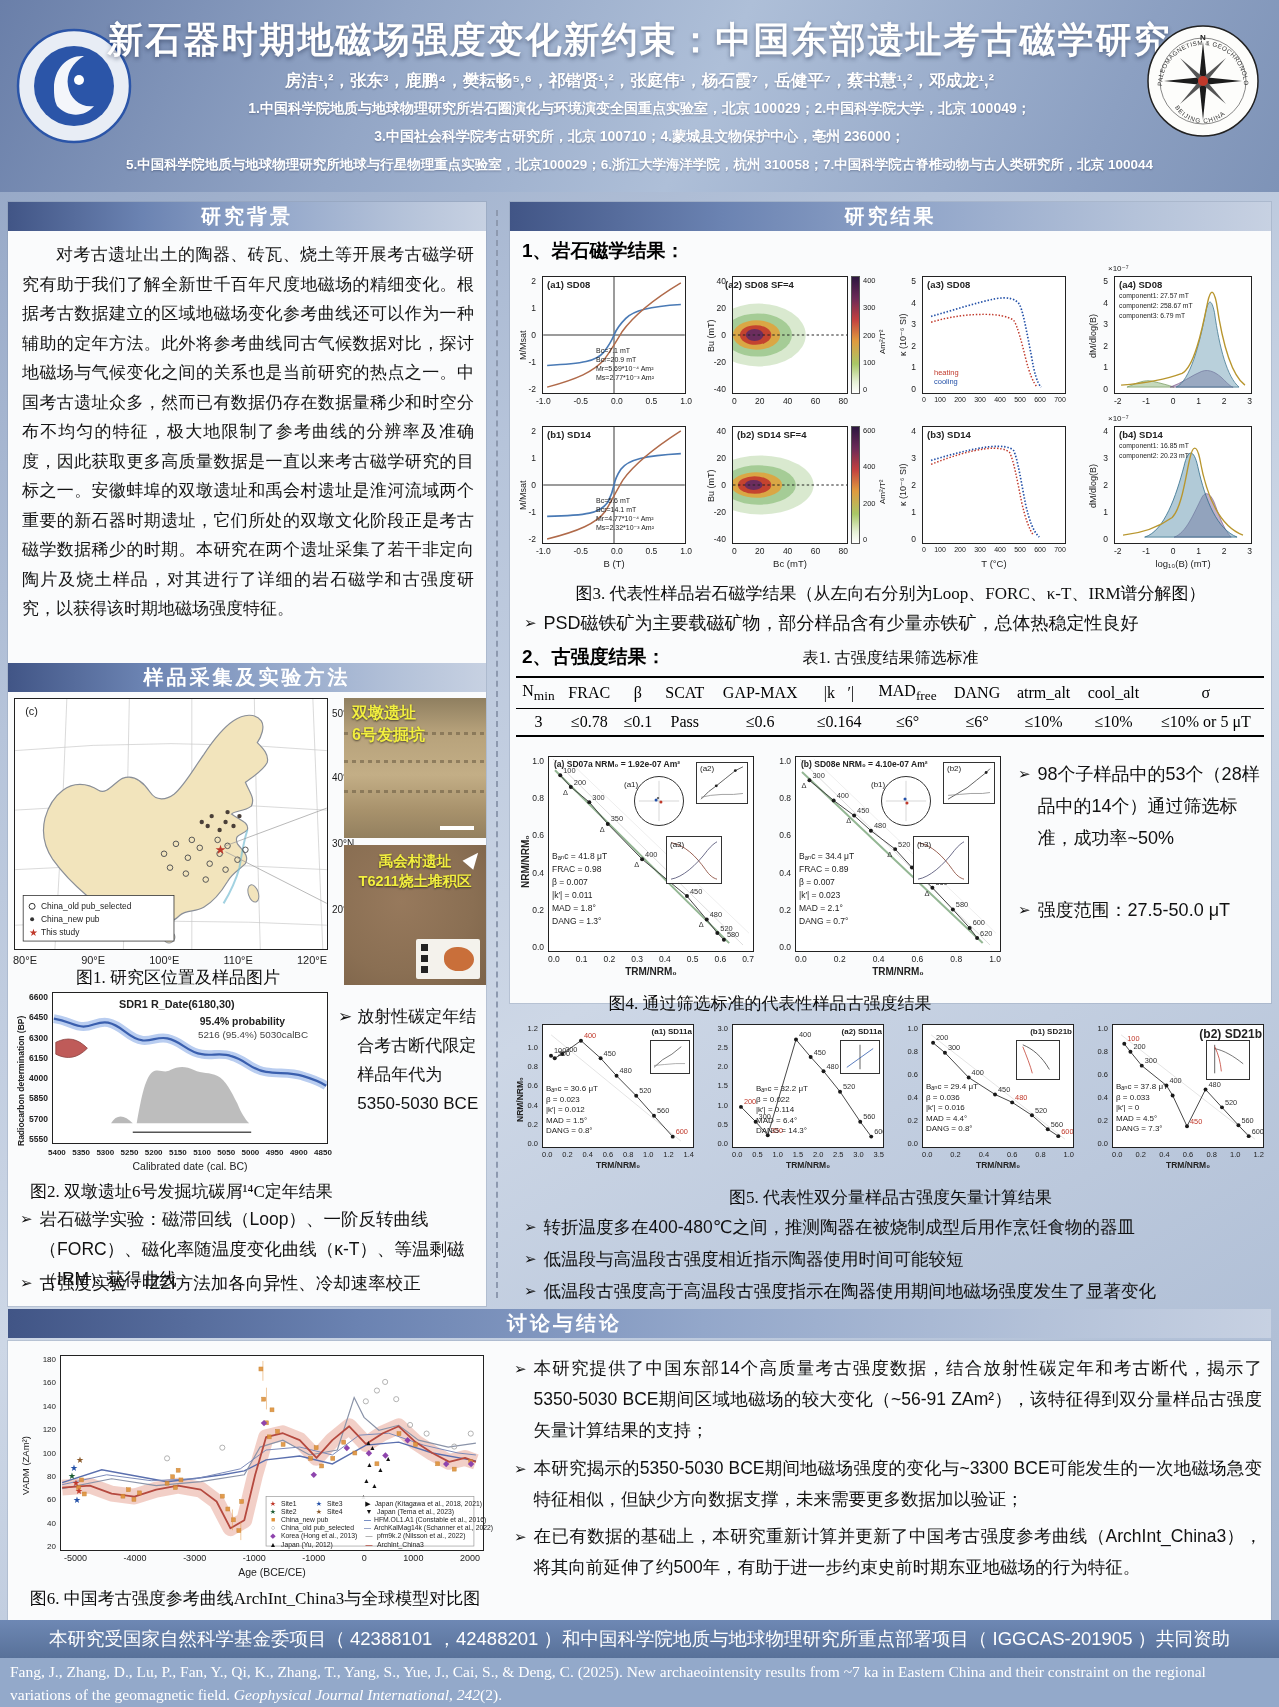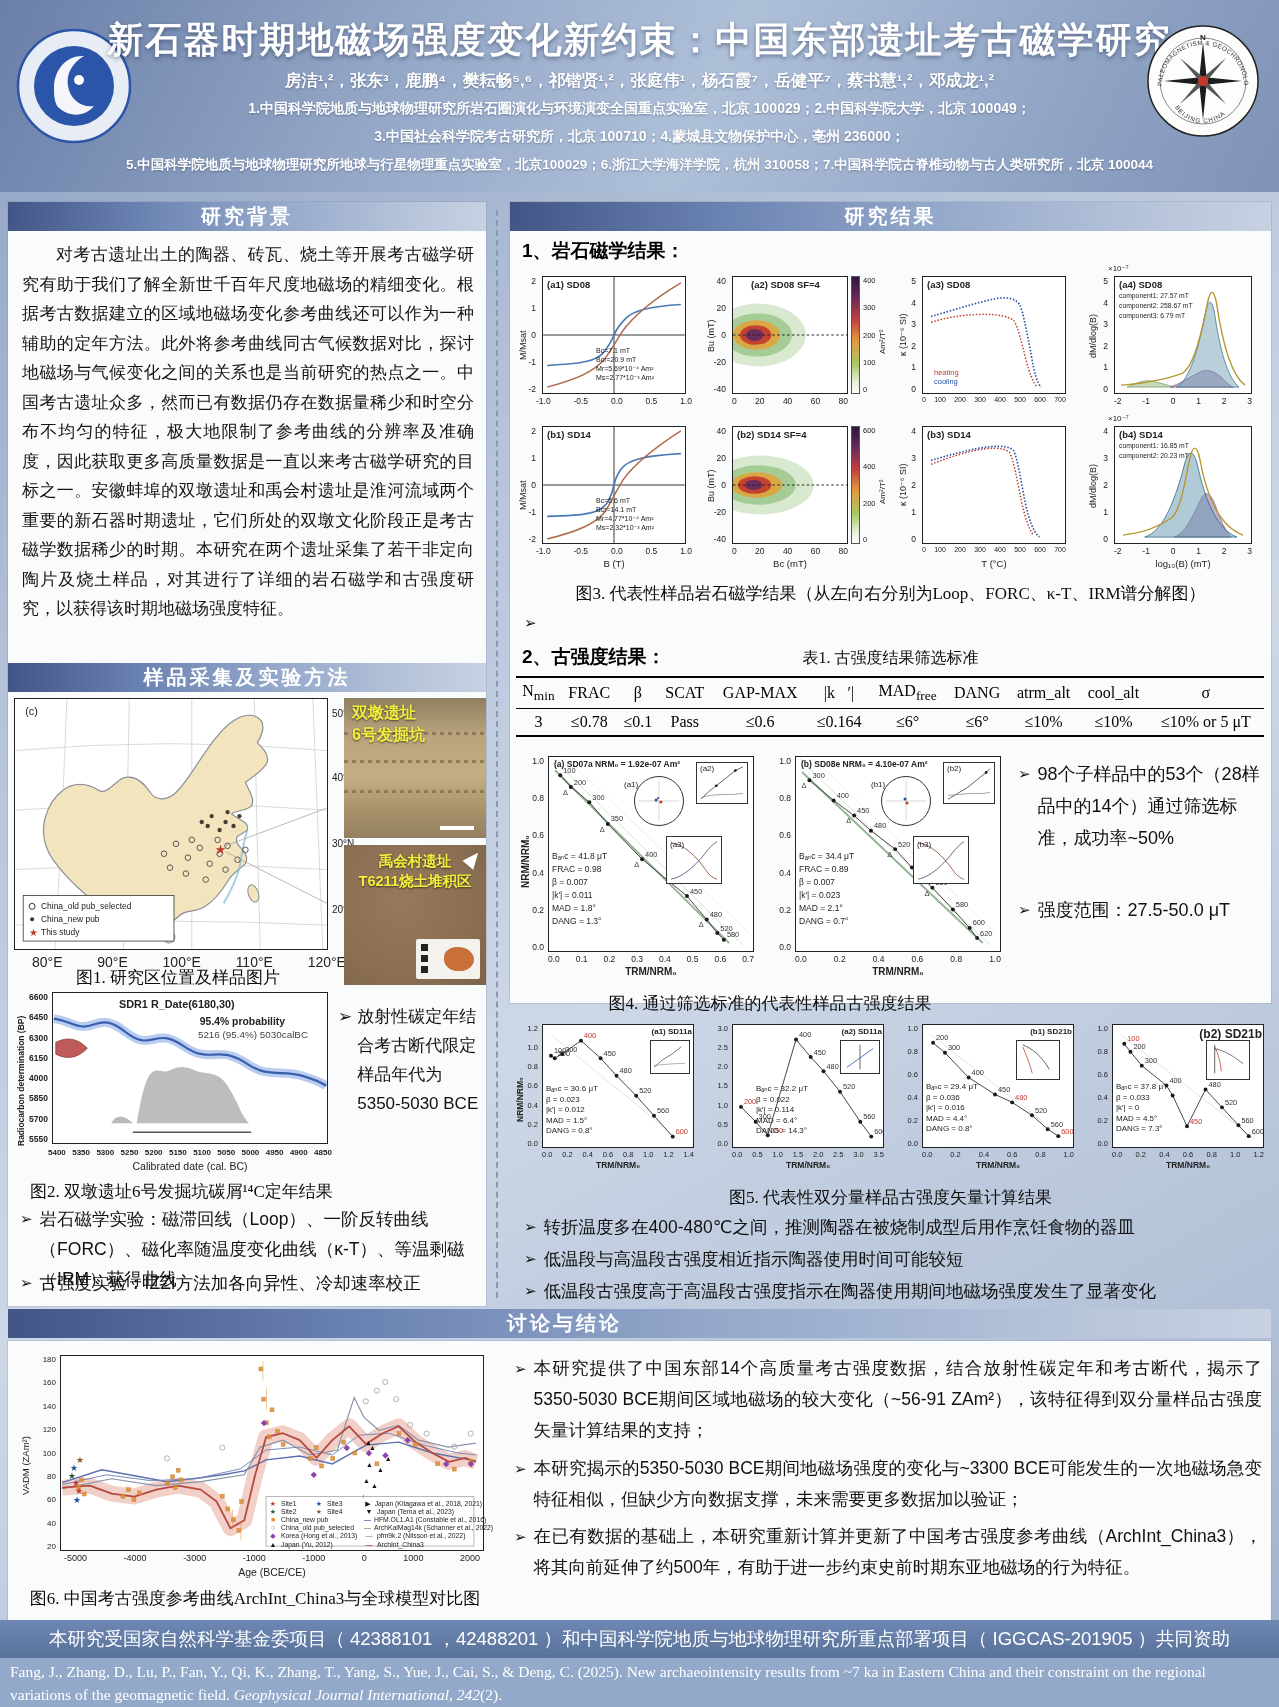--- a/index.html
+++ b/index.html
@@ -140,21 +140,21 @@
       <text x="26" y="212" font-size="8.5" fill="#222">China_old pub_selected</text>
       <text x="26" y="225" font-size="8.5" fill="#222">China_new pub</text>
       <text x="26" y="238" font-size="8.5" fill="#222">This study</text>
       <text x="10" y="16" font-size="11" fill="#222">(c)</text>
     </svg>
   </div>
   <span class="abs" style="left:324px;top:506px;font-size:10px">50°N</span>
   <span class="abs" style="left:324px;top:570px;font-size:10px">40°N</span>
   <span class="abs" style="left:324px;top:636px;font-size:10px">30°N</span>
   <span class="abs" style="left:324px;top:702px;font-size:10px">20°N</span>
-  <div class="xt" style="left:24px;top:752px;width:314px;font-size:14px">
+  <div class="xt" style="left:5px;top:752px;width:314px;font-size:11px">
       <span>80°E</span>
       <span>90°E</span>
       <span>100°E</span>
       <span>110°E</span>
       <span>120°E</span>
     </div>
 
   <div class="abs" style="left:336px;top:496px;width:142px;height:140px;background:linear-gradient(#8f7f60,#b7a27b 25%,#c3ae86 55%,#a8926c 80%,#93805f);overflow:hidden">
     <div class="abs" style="left:0;top:34px;width:142px;height:3px;background:repeating-linear-gradient(90deg,#6e5f45 0 4px,transparent 4px 8px);opacity:.6"></div>
     <div class="abs" style="left:0;top:62px;width:142px;height:3px;background:repeating-linear-gradient(90deg,#6e5f45 0 4px,transparent 4px 8px);opacity:.6"></div>
@@ -287,21 +287,21 @@
     <div class="fr" style="left:30px;top:12px;width:116px;height:118px">
       <svg viewBox="0 0 116 118">
         <ellipse cx="26" cy="59" rx="48" ry="32" fill="#cfe3c3" opacity=".8"></ellipse>
         <ellipse cx="25" cy="59" rx="35" ry="22" fill="#9fc98f" opacity=".9"></ellipse>
         <ellipse cx="24" cy="59" rx="24" ry="15" fill="#e0a33c" opacity=".9"></ellipse>
         <ellipse cx="23" cy="59" rx="16" ry="10" fill="#c23b2e" opacity=".92"></ellipse>
         <ellipse cx="22" cy="59" rx="9" ry="6" fill="#6b2d5e"></ellipse>
         <line x1="0" y1="59" x2="116" y2="59" stroke="#222" stroke-width="1" stroke-dasharray="2.5,2.5"></line>
       </svg>
     </div>
-    <span class="plab" style="left:49px;top:15px">(a2) SD08  SF=4</span>
+    <span class="plab" style="left:23px;top:15px">(a2) SD08  SF=4</span>
     <div class="cb" style="left:149px;top:12px;height:118px"></div>
     <div class="cbt" style="left:161px;top:12px;height:118px">
         <span>400</span>
         <span>300</span>
         <span>200</span>
         <span>100</span>
         <span>0</span>
       </div>
     <span class="yl" style="left:176px;top:90px;font-size:8px">Am²/T²</span>
     <div class="xt" style="left:30px;top:132px;width:116px">
@@ -512,20 +512,21 @@
         <span>2</span>
         <span>3</span>
       </div>
     <div class="xlb" style="left:32px;top:144px;width:138px">log₁₀(B) (mT)</div>
   </div>
 
   <div class="cap" style="left:0;top:380px;width:761px">图3. 代表性样品岩石磁学结果（从左向右分别为Loop、FORC、κ-T、IRM谱分解图）</div>
 
   <div class="blt" style="left:14px;top:406px;width:730px;font-size:18px">
     <span class="mk">➢</span>
+    <span>PSD磁铁矿为主要载磁矿物，部分样品含有少量赤铁矿，总体热稳定性良好</span>
   </div>
 
   <div class="sec" style="left:12px;top:442px">2、古强度结果：</div>
   <div class="cap" style="left:0;top:446px;width:761px;font-size:16px">表1. 古强度结果筛选标准</div>
 
   <table class="tbl" style="left:6px;top:474px;width:748px">
     <thead>
         <tr>
       <th><span>N</span><sub>min</sub></th>
       <th><span>FRAC</span></th>

